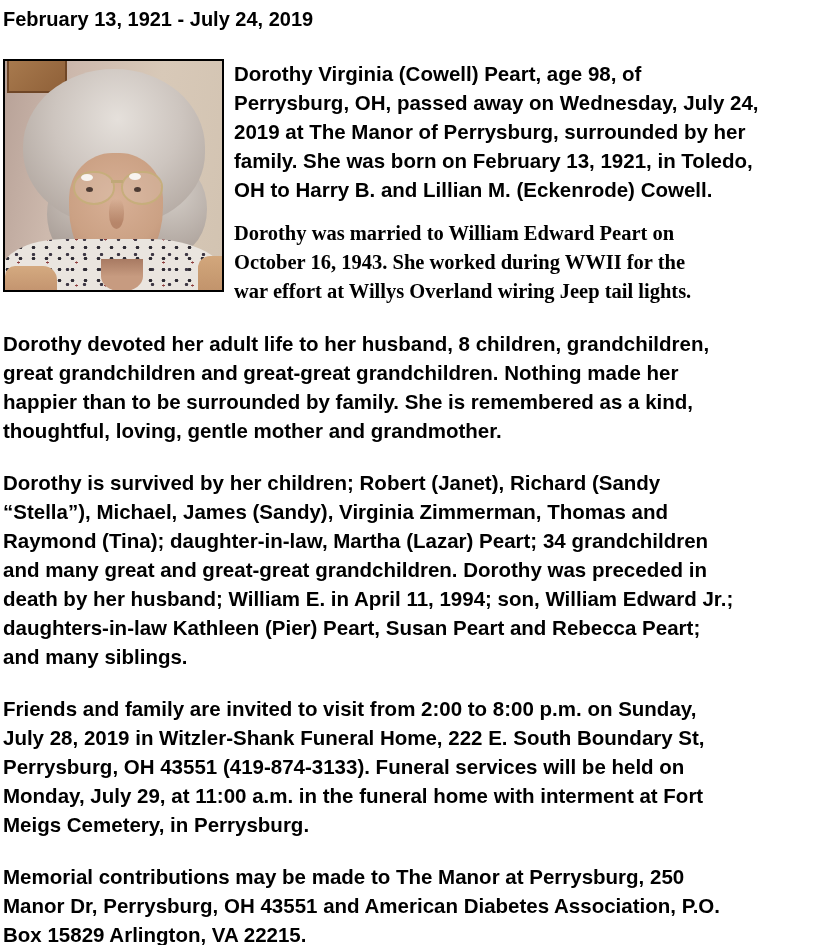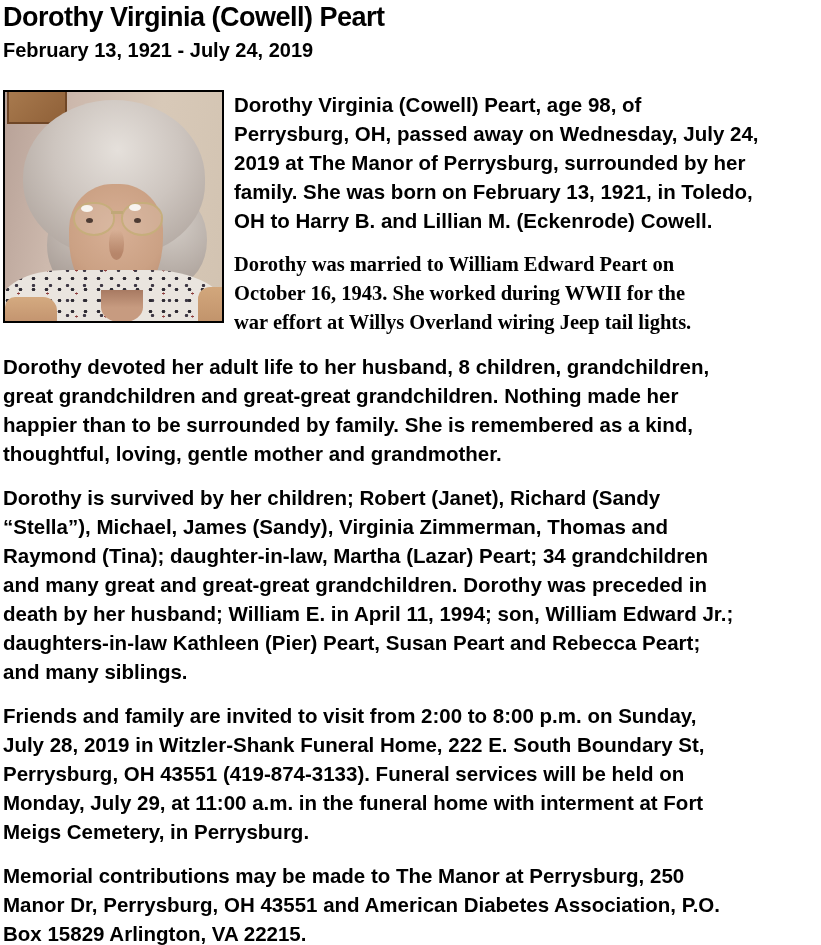--- a/index.html
+++ b/index.html
@@ -150,28 +150,27 @@
     margin-left: 10px;
     flex: 1 1 auto;
   }
   p.para {
     margin: 0;
     font-size: 20.5px;
     line-height: 29px;
     white-space: pre-line;
   }
   .intro-text p.para + p.para { margin-top: 15px; font-family: Liberation Serif, serif; }
-  .body-text p.para { margin-top: 15px; }
+  .body-text p.para { margin-top: 23px; }
 </style>
 </head>
 <body>
 
 <div class="page">
 
-  <h1 class="title">Dorothy Virginia (Cowell) Peart</h1>
   <div class="dates">February 13, 1921 - July 24, 2019</div>
 
   <div class="top-section">
 
     <div class="photo" title="Portrait of elderly woman with white curly hair, wire-rim glasses and speckled white blouse">
       <div class="scene">
         <div class="wall"></div>
         <div class="wood-frame"></div>
         <div class="hair-left"></div>
         <div class="hair-right"></div>

